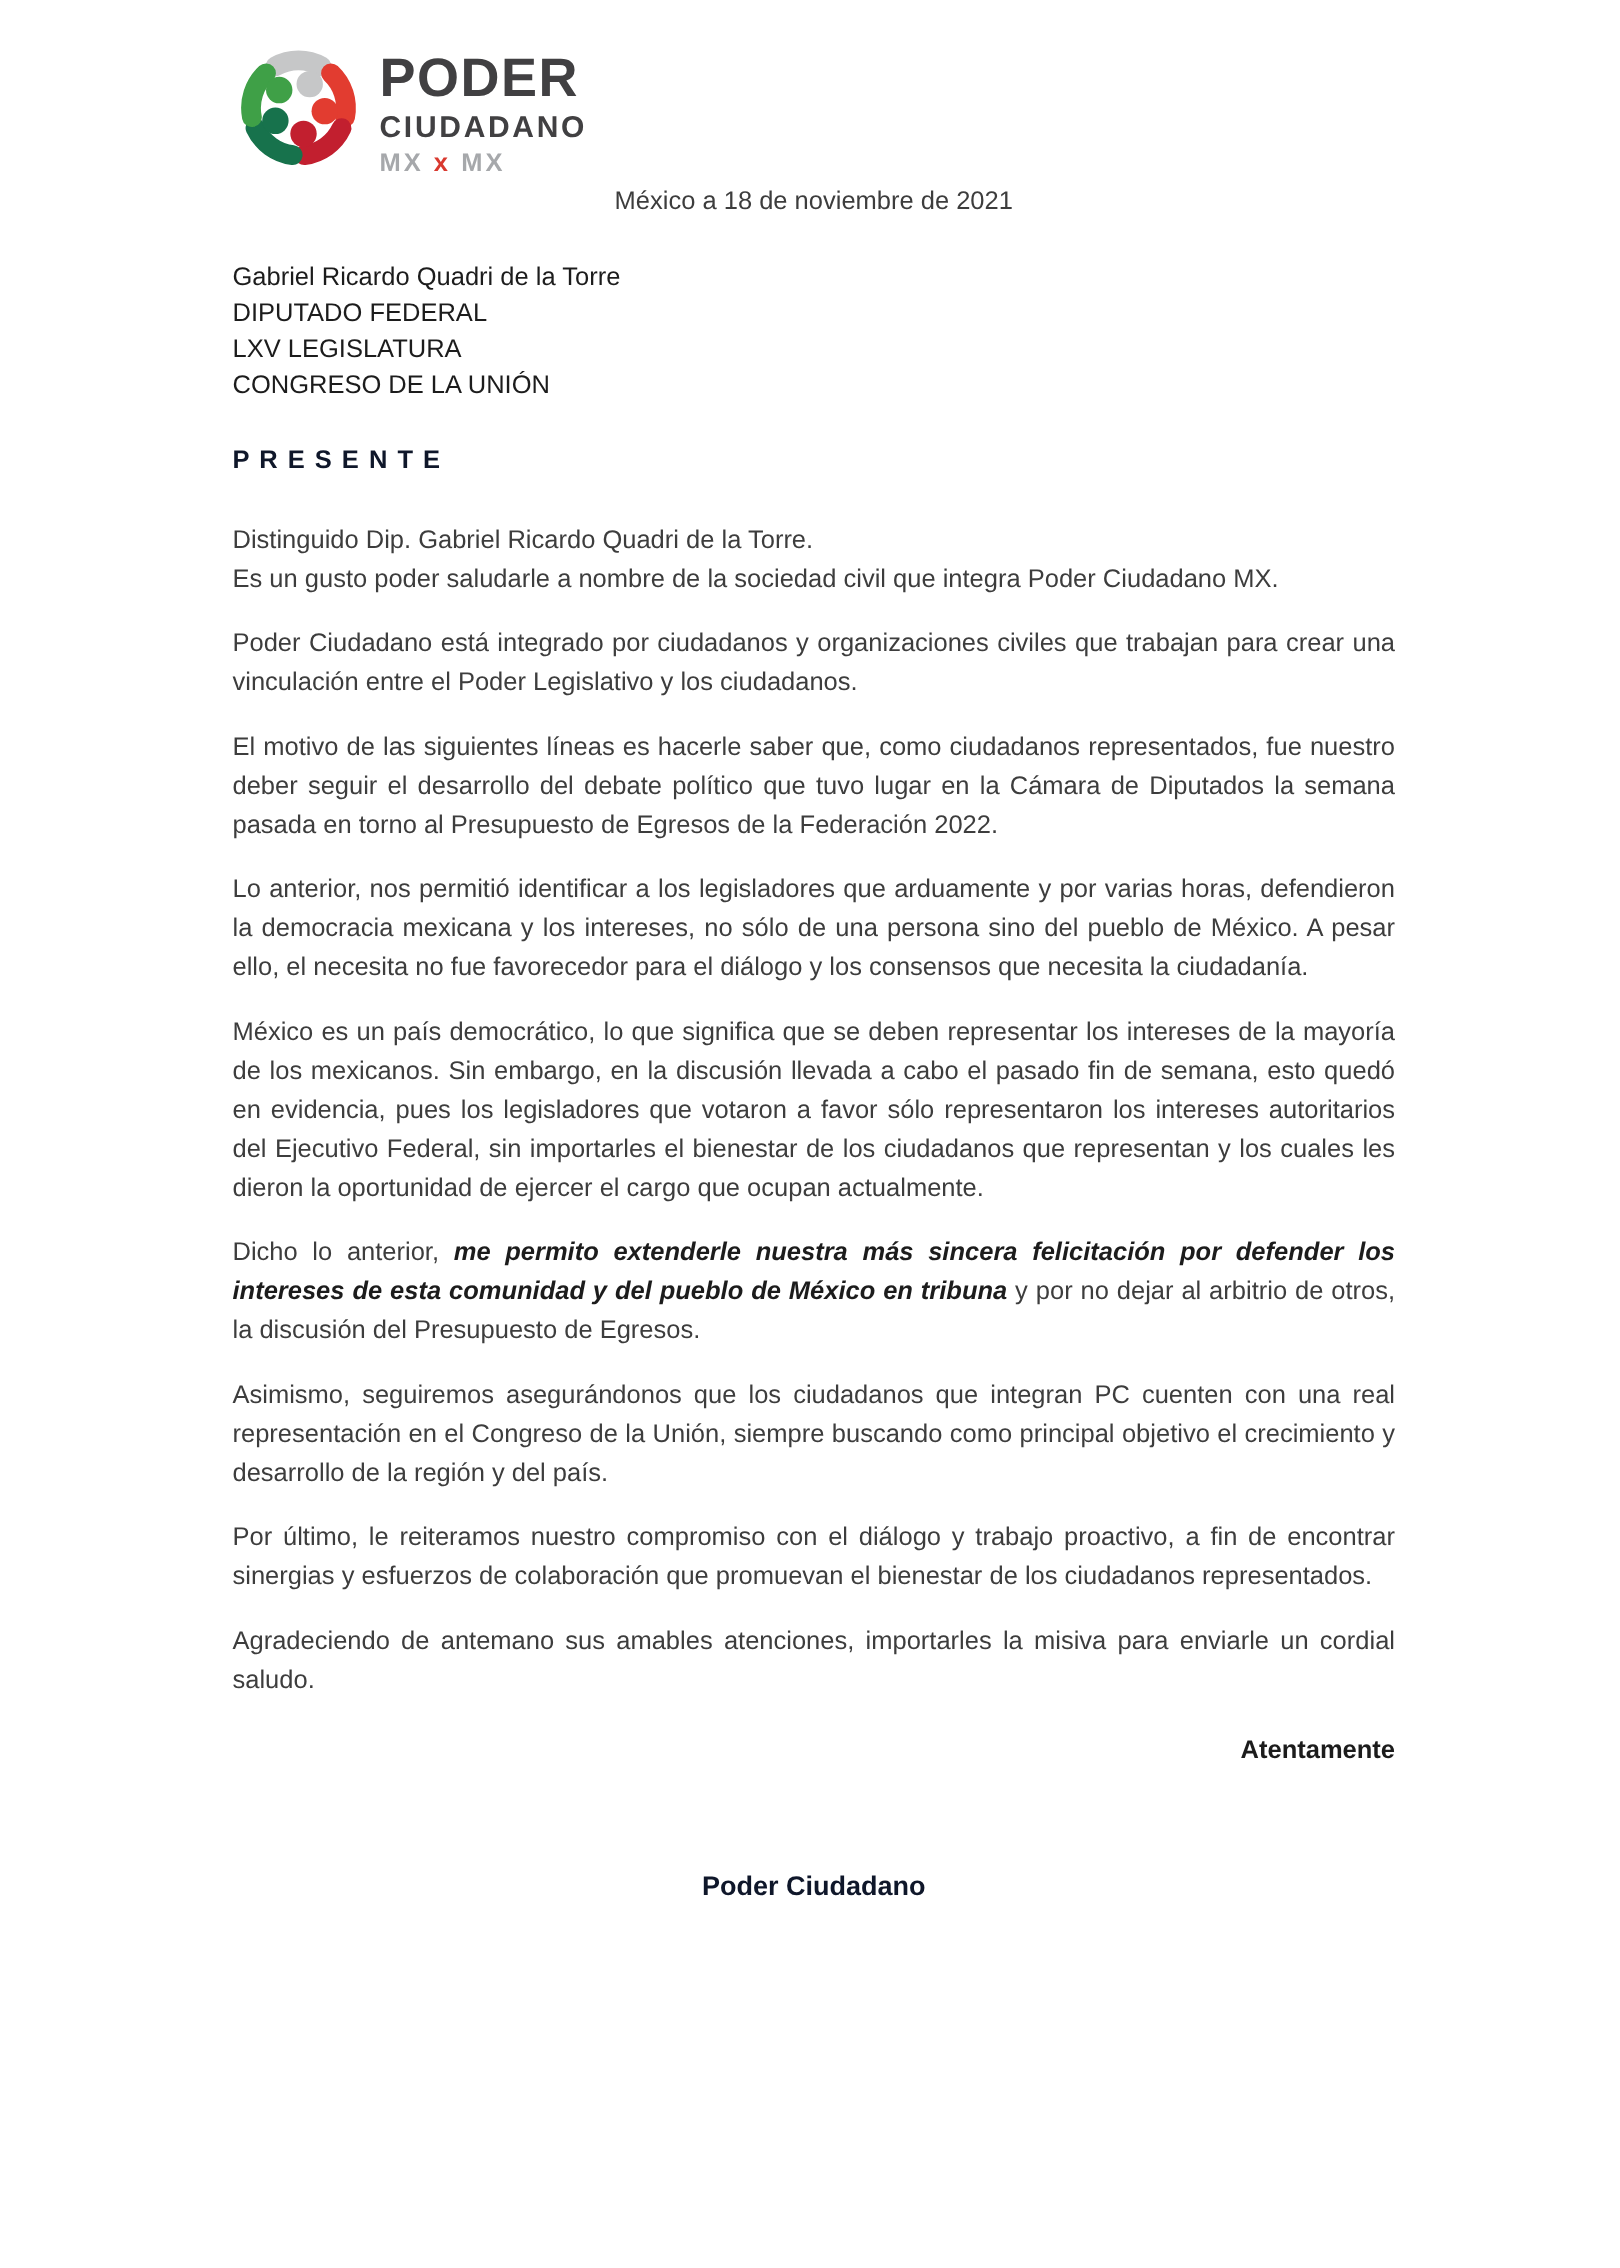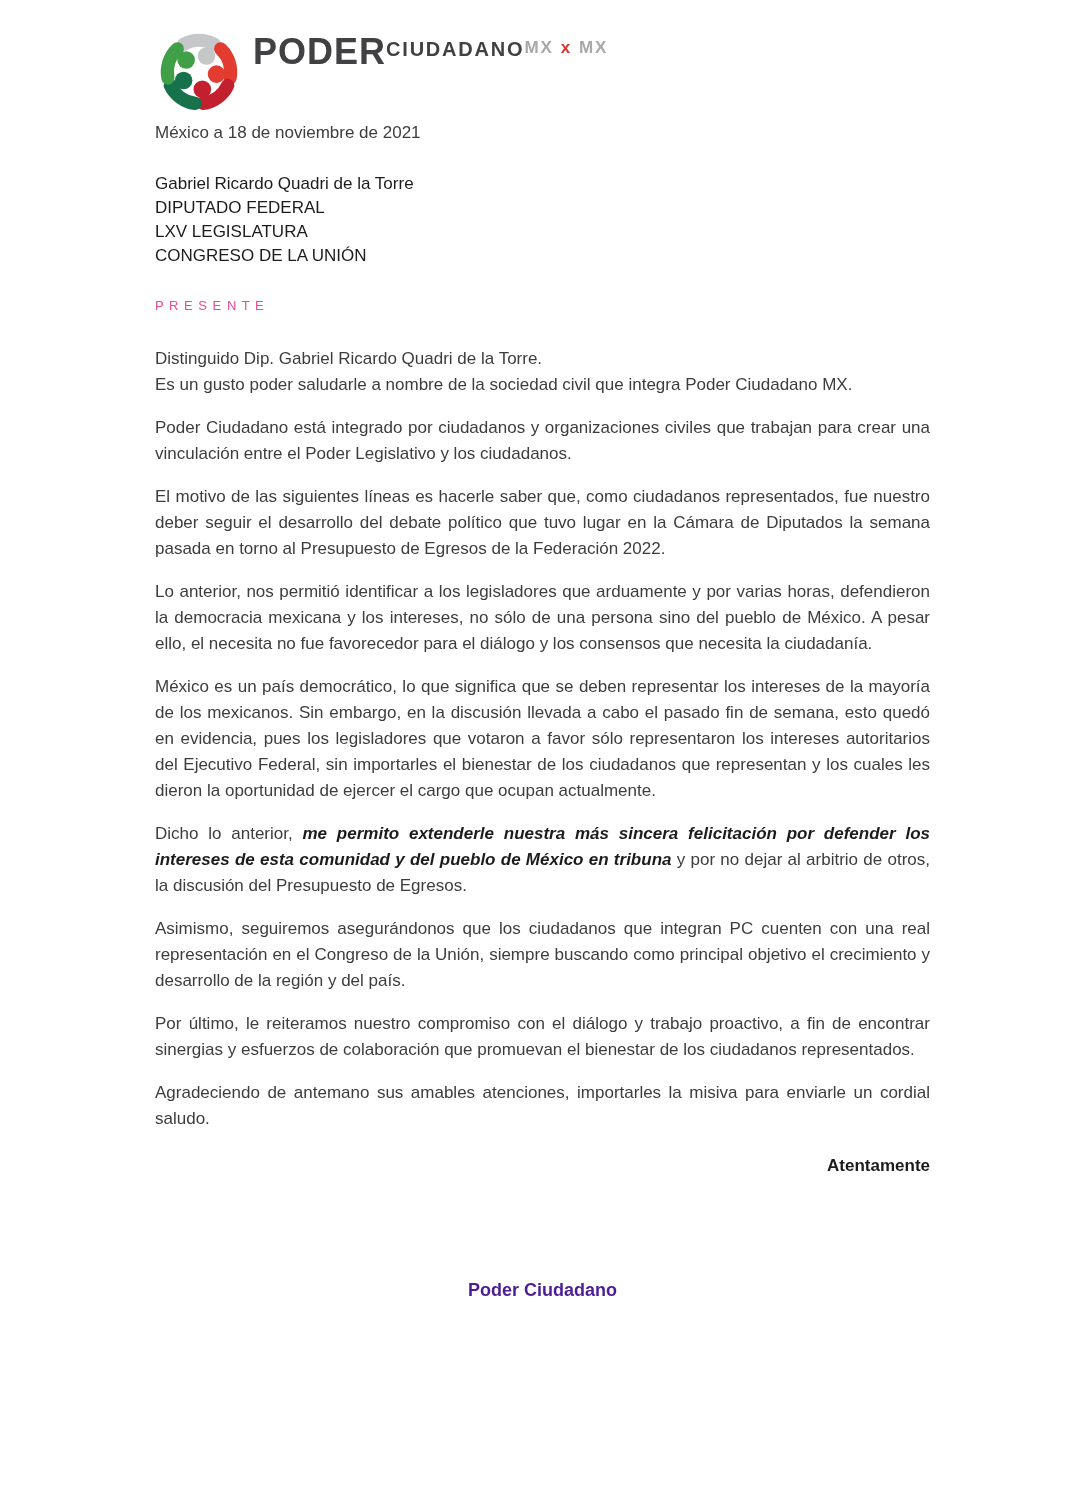--- a/index.html
+++ b/index.html
@@ -12,61 +12,61 @@
   }
   .page {
     width: 1080px; height: 1512px;
     background: #ffffff;
     padding: 28px 150px 0 155px;
   }
   
   .letterhead { position: relative; }
   .logo { display: flex; align-items: flex-start; gap: 10px; }
   .logo-icon { width: 88px; height: 88px; flex: 0 0 auto; }
-  .logo-text { display: flex; flex-direction: row; padding-top: 6px; }
+  .logo-text { display: flex; flex-direction: column; padding-top: 6px; }
   .logo-line1 {
     font-size: 36px; font-weight: 800; letter-spacing: 1px;
     color: #414042; line-height: 1;
   }
   .logo-line2 {
     font-size: 20px; font-weight: 700; letter-spacing: 1.8px;
     color: #414042; line-height: 1; margin-top: 5px;
   }
   .logo-line3 {
     font-size: 17px; font-weight: 700; letter-spacing: 2px;
     color: #a6a8ab; line-height: 1; margin-top: 5px; 
   }
   .logo-line3 .x { color: #d9392f; }
   .date-line {
-    text-align: left; font-size: 17px; color: #3d3d3d;
+    text-align: center; font-size: 17px; color: #3d3d3d;
     margin-top: 6px; line-height: 22px;
   }
   
   .recipient {
     margin-top: 28px; font-size: 17px; font-weight: 400;
     color: #1c1c1c; line-height: 24px;
   }
   .presente {
-    margin-top: 28px; font-size: 13px; font-weight: 400;
-    letter-spacing: 1px; color: #ec4899; line-height: 20px;
+    margin-top: 28px; font-size: 17px; font-weight: 700;
+    letter-spacing: 1px; color: #0f172a; line-height: 20px;
   }
   
   .letter-body { margin-top: 30px; font-size: 17px; color: #3d3d3d; }
   .para { line-height: 26px; text-align: justify; margin-bottom: 17px; }
   .para .line { display: block; }
   .para.greeting { text-align: left; }
   .emphasis { font-weight: 700; font-style: italic; color: #1c1c1c; }
   
   .closing-atentamente {
     margin-top: 23px; text-align: right; font-size: 17px;
     font-weight: 700; color: #1c1c1c; line-height: 22px;
   }
   .signature {
-    margin-top: 102px; text-align: center; font-size: 18px;
-    font-weight: 700; color: #4c1d95; line-height: 22px;
+    margin-top: 68px; text-align: center; font-size: 18px;
+    font-weight: 700; color: #0f172a; line-height: 22px;
   }
 </style>
 </head>
 <body>
 
 <div class="page">
 
   <header class="letterhead">
     <div class="logo">
       <svg class="logo-icon" viewBox="0 0 100 100" aria-hidden="true">

